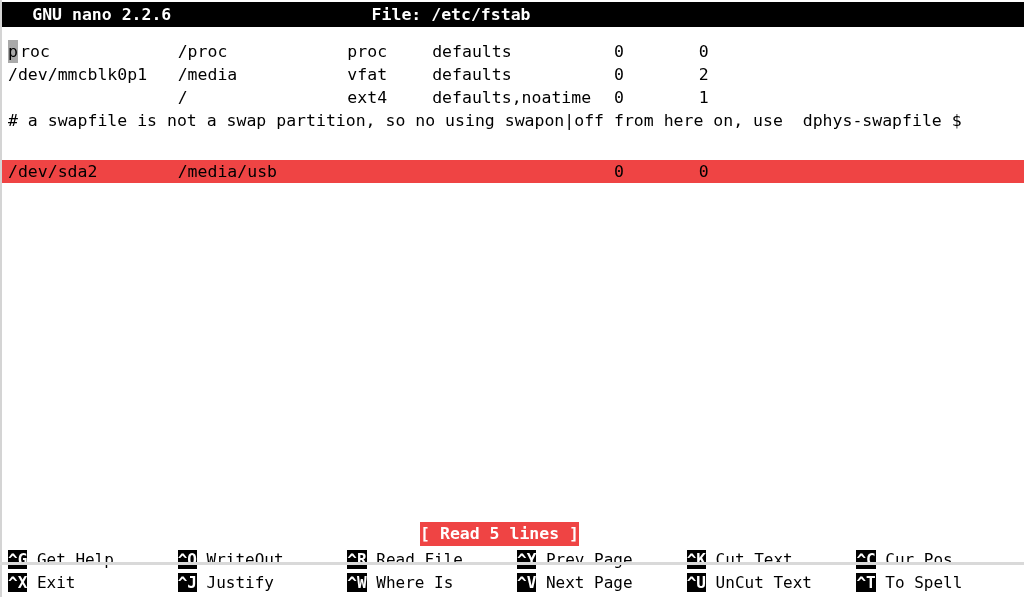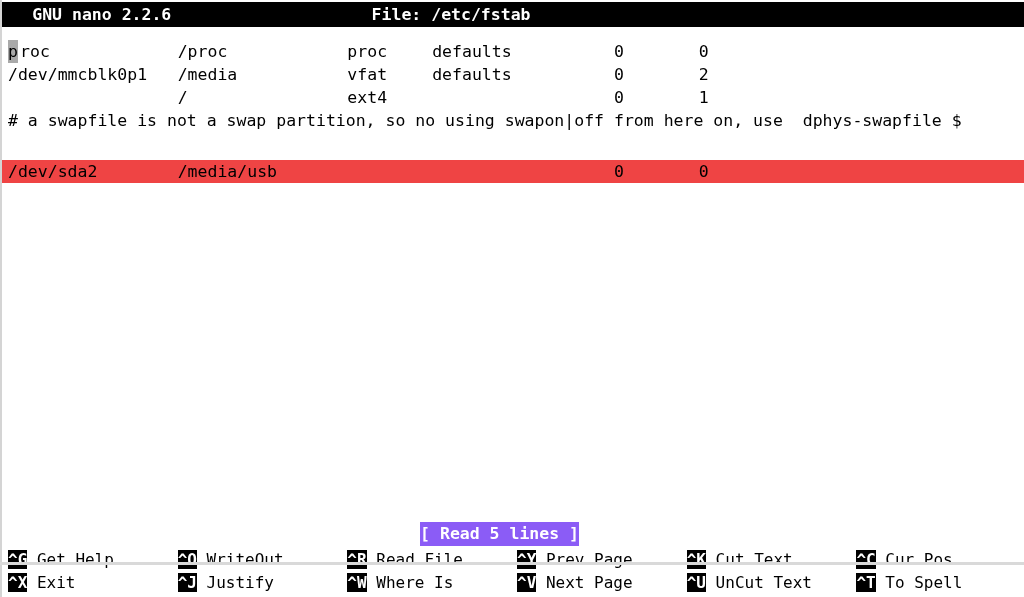--- a/index.html
+++ b/index.html
@@ -93,21 +93,21 @@
     position: absolute;
     left: 2px; top: 522px;
     width: 1022px; height: 24px;
     font-size: 16.5px;
     line-height: 24px;
     white-space: pre;
   }
   .statusmsg {
     position: absolute;
     top: 0;
-    background: #8b5cf6;
+    background: #ef4444;
     color: #ffffff;
     font-weight: bold;
     white-space: pre;
     padding: 0;
   }
 
   
   .shortcutbar {
     position: absolute;
     left: 2px; top: 548px;
@@ -141,21 +141,21 @@
 
 <div id="screen">
 
   <div class="edge-left"></div>
 
   <div class="titlebar" id="titlebar"><span class="tb-cell" style="left: 30.24px;">GNU nano 2.2.6</span><span class="tb-cell" style="left: 369.6px;">File: /etc/fstab</span></div>
 
   <div class="textarea" id="textarea">
       <div class="row"><span class="seg cursor-cell" style="left: 6px;">p</span><span class="seg" style="left: 18.12px;">roc</span><span class="seg" style="left: 175.68px;">/proc</span><span class="seg" style="left: 345.36px;">proc</span><span class="seg" style="left: 430.2px;">defaults</span><span class="seg" style="left: 612px;">0</span><span class="seg" style="left: 696.84px;">0</span></div>
       <div class="row"><span class="seg" style="left: 6px;">/dev/mmcblk0p1</span><span class="seg" style="left: 175.68px;">/media</span><span class="seg" style="left: 345.36px;">vfat</span><span class="seg" style="left: 430.2px;">defaults</span><span class="seg" style="left: 612px;">0</span><span class="seg" style="left: 696.84px;">2</span></div>
-      <div class="row"><span class="seg" style="left: 175.68px;">/</span><span class="seg" style="left: 345.36px;">ext4</span><span class="seg" style="left: 612px;">0</span><span class="seg" style="left: 696.84px;">1</span></div>
+      <div class="row"><span class="seg" style="left: 175.68px;">/</span><span class="seg" style="left: 345.36px;">ext4</span><span class="seg" style="left: 430.2px;">defaults,noatime</span><span class="seg" style="left: 612px;">0</span><span class="seg" style="left: 696.84px;">1</span></div>
       <div class="row"><span class="seg" style="left: 6px;"># a swapfile is not a swap partition, so no using swapon|off from here on, use  dphys-swapfile $</span></div>
       <div class="row selected"><span class="seg" style="left: 6px;">/dev/sda2</span><span class="seg" style="left: 175.68px;">/media/usb</span><span class="seg" style="left: 612px;">0</span><span class="seg" style="left: 696.84px;">0</span></div>
     </div>
 
   <div class="statusbar">
     <span class="statusmsg" id="statusmsg" style="left: 418.08px;">[ Read 5 lines ]</span>
   </div>
 
   <div class="shortcutbar">
     <div class="sc-row" id="sc-row-1"><span class="sc-item" style="left: 6px;"><span class="sc-key">^G</span><span class="sc-label"> Get Help</span></span><span class="sc-item" style="left: 175.68px;"><span class="sc-key">^O</span><span class="sc-label"> WriteOut</span></span><span class="sc-item" style="left: 345.36px;"><span class="sc-key">^R</span><span class="sc-label"> Read File</span></span><span class="sc-item" style="left: 515.04px;"><span class="sc-key">^Y</span><span class="sc-label"> Prev Page</span></span><span class="sc-item" style="left: 684.72px;"><span class="sc-key">^K</span><span class="sc-label"> Cut Text</span></span><span class="sc-item" style="left: 854.4px;"><span class="sc-key">^C</span><span class="sc-label"> Cur Pos</span></span></div>

